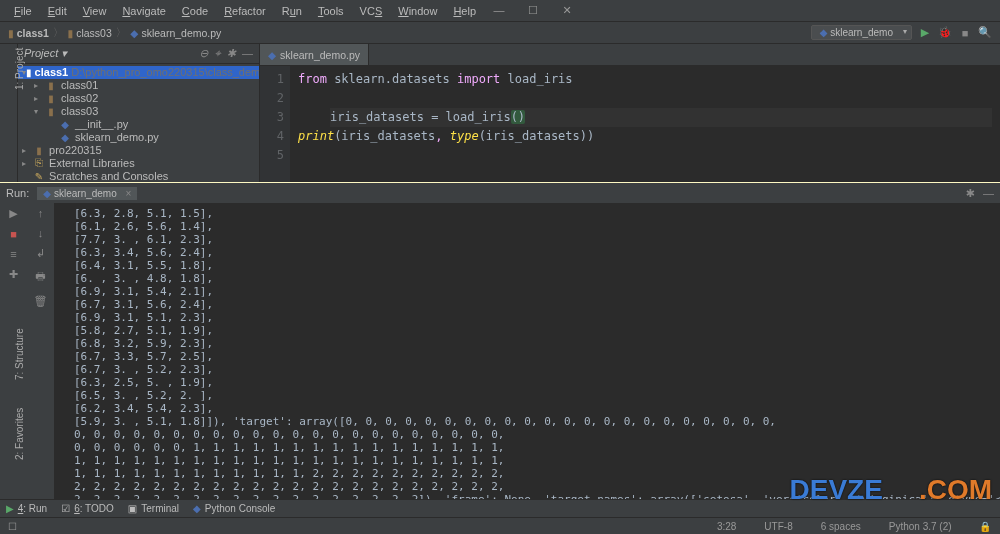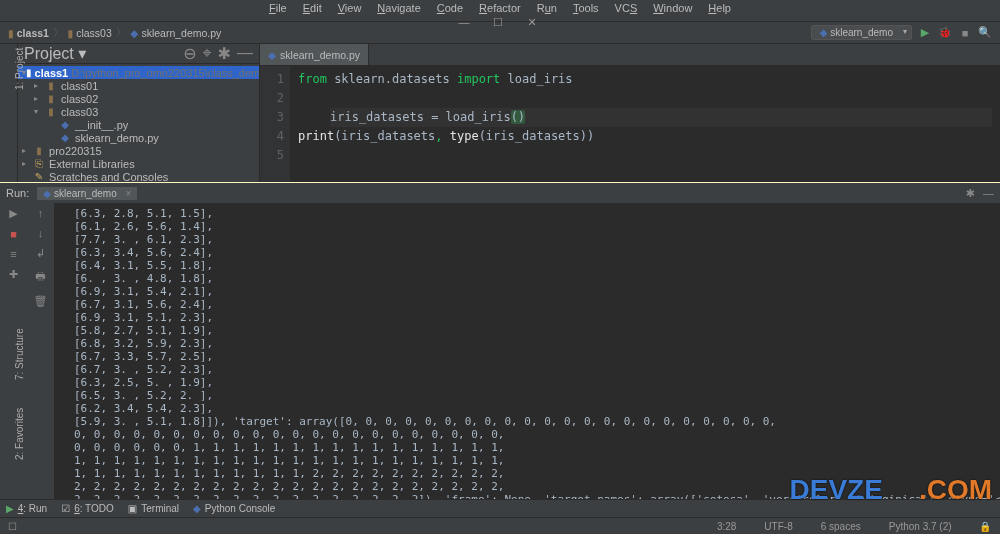--- a/index.html
+++ b/index.html
@@ -6,21 +6,21 @@
 body {
   width: 1000px; height: 534px;
   background: #2b2b2b; color: #bbb;
   font-family: "Segoe UI", Arial, sans-serif;
   font-size: 11px; overflow: hidden;
   position: relative;
 }
 .titlebar {
   height: 22px; background: #3c3f41;
   display: flex; align-items: center;
-  padding: 0 4px; border-bottom: 1px solid #2b2b2b; flex-direction: column;
+  padding: 0 4px; border-bottom: 1px solid #2b2b2b;
 }
 .menu { display: flex; gap: 4px; padding: 0 4px; }
 .menu-item { padding: 2px 6px; color: #bbb; cursor: pointer; }
 .menu-item u { text-decoration: underline; }
 .titlebar-title { flex: 1; color: #6f6f6f; font-size: 10px; padding-left: 16px; }
 .win-controls { display: flex; gap: 8px; padding-right: 4px; }
 .win-btn { width: 26px; text-align: center; color: #999; cursor: pointer; }
 
 .navbar {
   height: 22px; background: #3c3f41;
@@ -59,41 +59,42 @@
 .vtab.favorites { top: 460px; }
 
 .project-pane {
   width: 242px; background: #3c3f41;
   border-right: 1px solid #2b2b2b;
   display: flex; flex-direction: column;
 }
 .pane-header {
   height: 20px; display: flex; align-items: center;
   padding: 0 6px; border-bottom: 1px solid #2b2b2b;
-  font-size: 16px;
+  font-size: 11px;
+  font-style: italic;
 }
 .pane-header-right { margin-left: auto; display: flex; gap: 6px; color: #888; }
 .tree { padding: 2px 0; font-size: 11px; overflow: hidden; }
 .tree-row { display: flex; align-items: center; height: 13px; padding: 0 4px; white-space: nowrap; cursor: pointer; }
 .tree-arrow { width: 10px; color: #888; font-size: 8px; }
 .tree-ico { width: 14px; text-align: center; font-size: 10px; }
 .tree-label { color: #bbb; }
 .tree-path { color: #6f6f6f; }
 .tree-row.selected { background: #2f65ca; color: #fff; }
 .tree-row.selected .tree-label, .tree-row.selected .tree-ico { color: #fff; }
 .indent1 { padding-left: 16px; } .indent2 { padding-left: 30px; }
 
 .editor-area { flex: 1; background: #2b2b2b; display: flex; flex-direction: column; }
 .editor-tabs { height: 22px; background: #3c3f41; display: flex; border-bottom: 1px solid #2b2b2b; }
 .editor-tab { padding: 3px 8px; background: #515658; border-right: 1px solid #2b2b2b;
   display: flex; align-items: center; gap: 4px; font-size: 10.5px; cursor: pointer; }
 .editor-body { display: flex; flex: 1; background: #2b2b2b; font-family: Consolas, monospace; font-size: 12px; }
 .gutter { width: 30px; background: #313335; color: #606366; text-align: right; padding: 4px 6px 0 0; line-height: 19px; }
 .code { flex: 1; padding: 4px 8px 0 8px; line-height: 19px; white-space: pre; }
-.kw { color: #22c55e; } .fn { color: #e5e5e5; } .id { color: #a9b7c6; } .hl { background: #32593d; border-radius: 2px; }
+.kw { color: #f0abfc; } .fn { color: #fde047; font-style: italic; } .id { color: #a9b7c6; } .hl { background: #32593d; border-radius: 2px; }
 .line-hl { background: #323232; margin-left: 32px; }
 
 .run-pane {
   background: #2b2b2b;
   border-top: 1px solid #fef9c3;
 }
 .run-header {
   height: 20px; background: #3c3f41;
   display: flex; align-items: center; padding: 0 6px;
   font-size: 11px;

